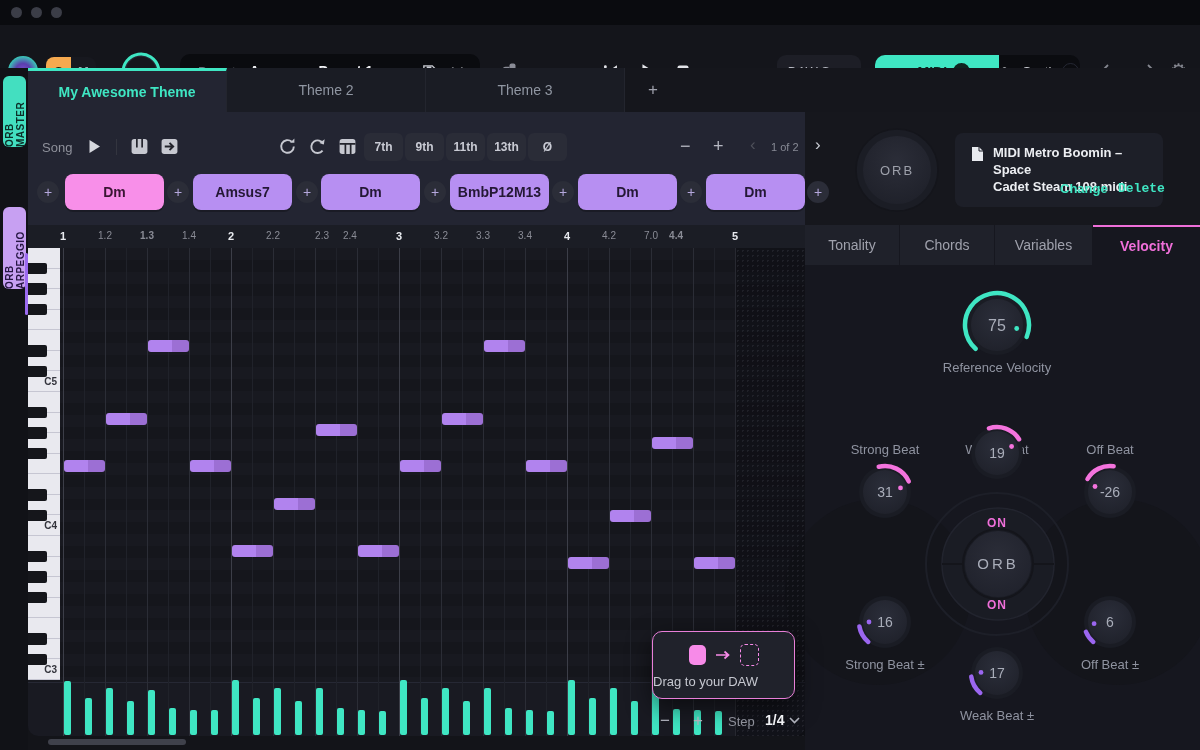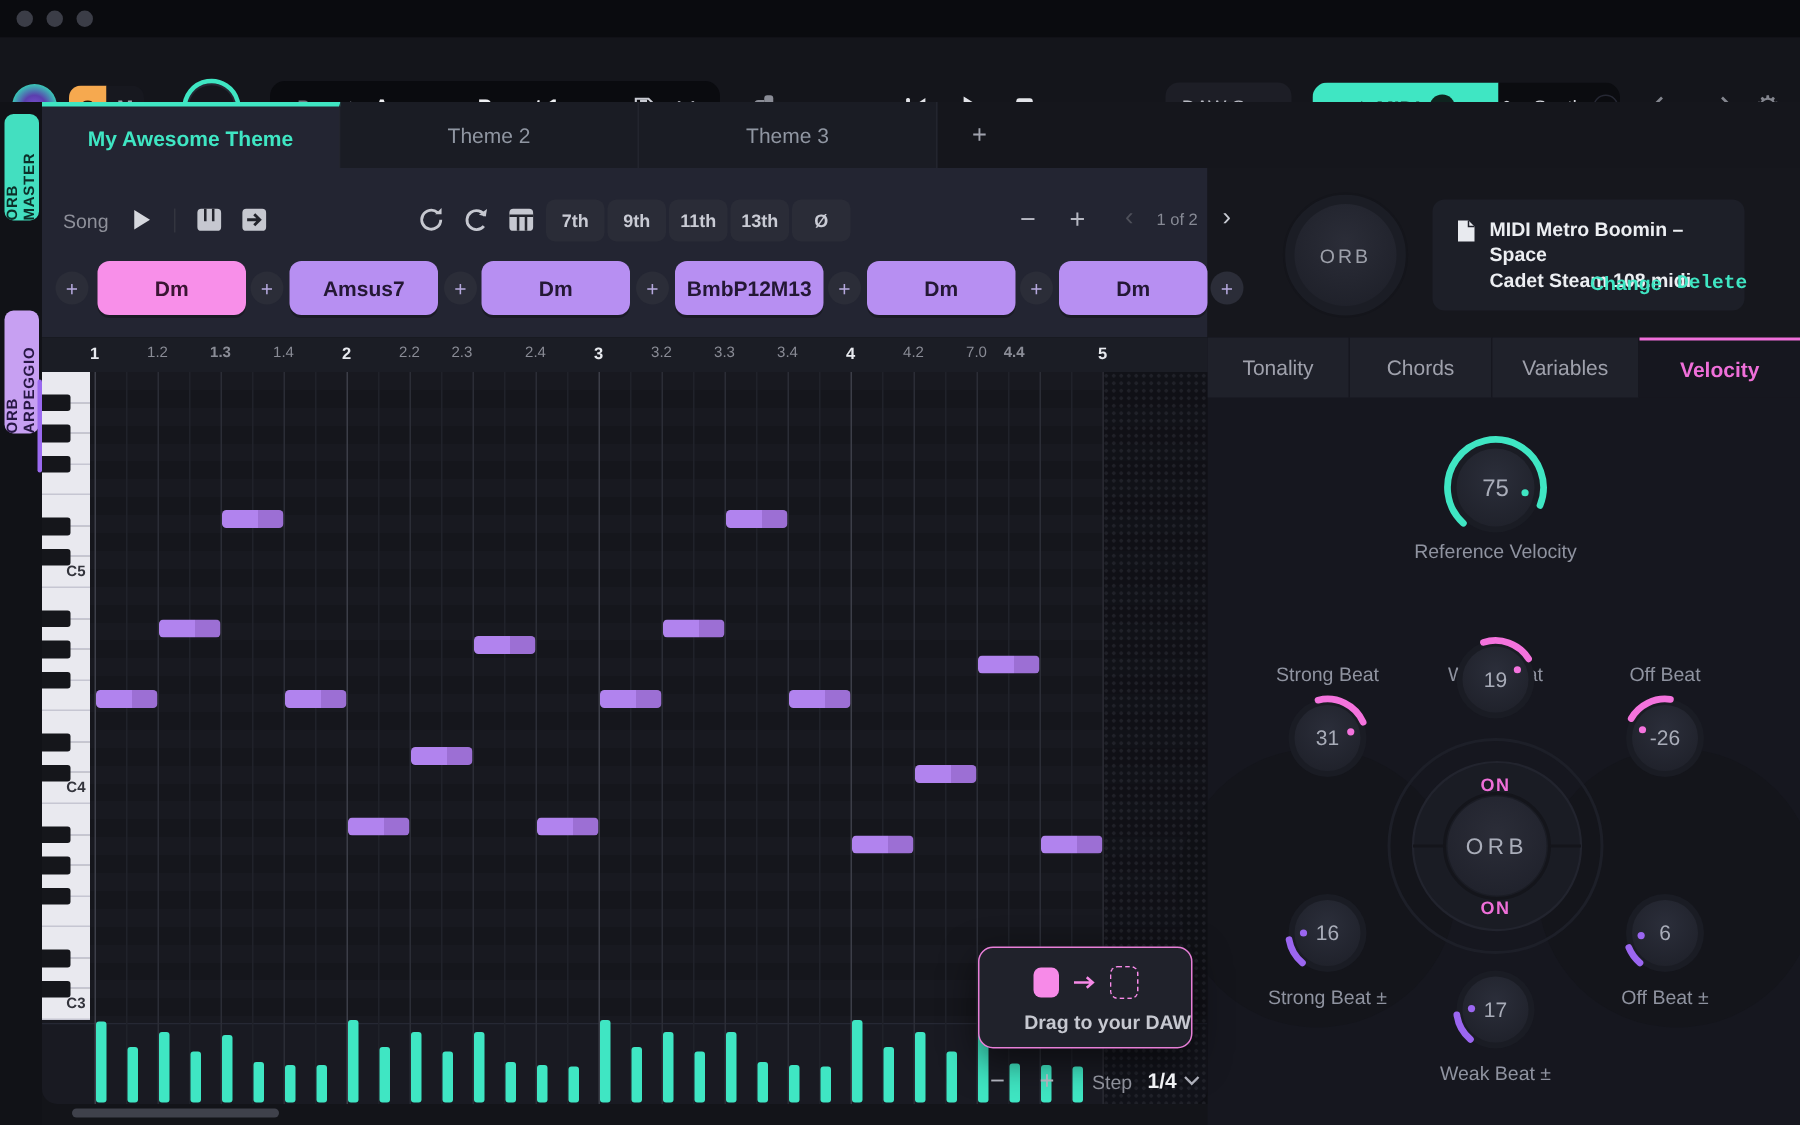--- a/index.html
+++ b/index.html
@@ -224,22 +224,22 @@
   <div class="abs" style="left:25px;top:253px;width:3px;height:62px;background:#9b6af0;border-radius:2px;z-index:6;"></div>
 
   <div class="abs roll">
     <div class="abs ruler" id="ruler">
         <div class="abs" style="left: 21px; top: 5px; width: 28px; text-align: center; font-size: 11px; font-weight: bold; color: rgb(232, 234, 239);">1</div>
         <div class="abs" style="left: 63px; top: 5px; width: 28px; text-align: center; font-size: 10px; font-weight: normal; color: rgb(138, 140, 150);">1.2</div>
         <div class="abs" style="left: 105px; top: 5px; width: 28px; text-align: center; font-size: 10px; font-weight: bold; color: rgb(138, 140, 150);">1.3</div>
         <div class="abs" style="left: 147px; top: 5px; width: 28px; text-align: center; font-size: 10px; font-weight: normal; color: rgb(138, 140, 150);">1.4</div>
         <div class="abs" style="left: 189px; top: 5px; width: 28px; text-align: center; font-size: 11px; font-weight: bold; color: rgb(232, 234, 239);">2</div>
         <div class="abs" style="left: 231px; top: 5px; width: 28px; text-align: center; font-size: 10px; font-weight: normal; color: rgb(138, 140, 150);">2.2</div>
-        <div class="abs" style="left: 273px; top: 5px; width: 28px; text-align: left; font-size: 10px; font-weight: normal; color: rgb(138, 140, 150);">2.3</div>
-        <div class="abs" style="left: 315px; top: 5px; width: 28px; text-align: center; font-size: 10px; font-weight: normal; color: rgb(138, 140, 150);">2.4</div>
+        <div class="abs" style="left: 273px; top: 5px; width: 28px; text-align: right; font-size: 10px; font-weight: normal; color: rgb(138, 140, 150);">2.3</div>
+        <div class="abs" style="left: 315px; top: 5px; width: 28px; text-align: left; font-size: 10px; font-weight: normal; color: rgb(138, 140, 150);">2.4</div>
         <div class="abs" style="left: 357px; top: 5px; width: 28px; text-align: center; font-size: 11px; font-weight: bold; color: rgb(232, 234, 239);">3</div>
         <div class="abs" style="left: 399px; top: 5px; width: 28px; text-align: center; font-size: 10px; font-weight: normal; color: rgb(138, 140, 150);">3.2</div>
         <div class="abs" style="left: 441px; top: 5px; width: 28px; text-align: center; font-size: 10px; font-weight: normal; color: rgb(138, 140, 150);">3.3</div>
         <div class="abs" style="left: 483px; top: 5px; width: 28px; text-align: center; font-size: 10px; font-weight: normal; color: rgb(138, 140, 150);">3.4</div>
         <div class="abs" style="left: 525px; top: 5px; width: 28px; text-align: center; font-size: 11px; font-weight: bold; color: rgb(232, 234, 239);">4</div>
         <div class="abs" style="left: 567px; top: 5px; width: 28px; text-align: center; font-size: 10px; font-weight: normal; color: rgb(138, 140, 150);">4.2</div>
         <div class="abs" style="left: 609px; top: 5px; width: 28px; text-align: center; font-size: 10px; font-weight: normal; color: rgb(138, 140, 150);">7.0</div>
         <div class="abs" style="left: 627px; top: 5px; width: 28px; text-align: right; font-size: 10px; font-weight: bold; color: rgb(138, 140, 150);">4.4</div>
         <div class="abs" style="left: 693px; top: 5px; width: 28px; text-align: center; font-size: 11px; font-weight: bold; color: rgb(232, 234, 239);">5</div>
       </div>
@@ -425,21 +425,21 @@
     </div>
 
   <div class="abs dragbox">
     <div style="display:flex;align-items:center;justify-content:center;gap:9px;margin-top:12px;">
       <div style="width:17px;height:20px;border-radius:5px;background:#f78ae8;"></div>
       <svg width="16" height="10" viewBox="0 0 16 10">
           <path d="M1 5h12M9.5 1.5 13.5 5 9.5 8.5" fill="none" stroke="#f78ae8" stroke-width="1.7"></path>
         </svg>
       <div style="width:19px;height:22px;border-radius:5px;border:1.6px dashed #f78ae8;"></div>
     </div>
-    <div style="text-align:right;color:#c6c8d0;font-size:13px;margin-top:8px;font-weight:bold;">Drag to your DAW</div>
+    <div style="text-align:left;color:#c6c8d0;font-size:13px;margin-top:8px;">Drag to your DAW</div>
   </div>
 
   <div class="abs" style="left:660px;top:711px;font-size:17px;color:#aeb0ba;z-index:11;">−</div>
   <div class="abs" style="left:693px;top:711px;font-size:17px;color:#aeb0ba;z-index:11;">+</div>
   <div class="abs" style="left:728px;top:714px;font-size:13px;color:#8e909a;z-index:11;">Step</div>
   <div class="abs" style="left:765px;top:712px;font-size:14px;font-weight:bold;color:#f0f1f4;z-index:11;">1/4</div>
   <svg class="abs" style="left:789px;top:717px;z-index:11;" width="11" height="7" viewBox="0 0 11 7">
       <path d="M1 1l4.5 4.5L10 1" fill="none" stroke="#aeb0ba" stroke-width="1.6"></path>
     </svg>
 

